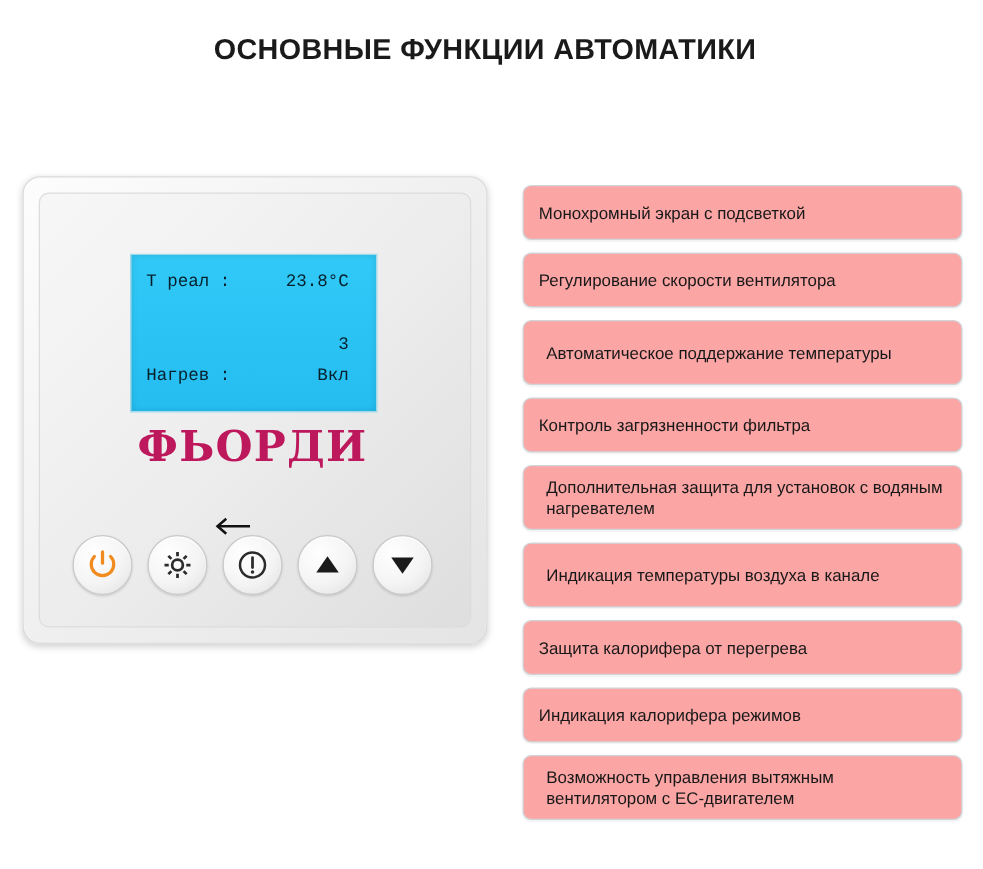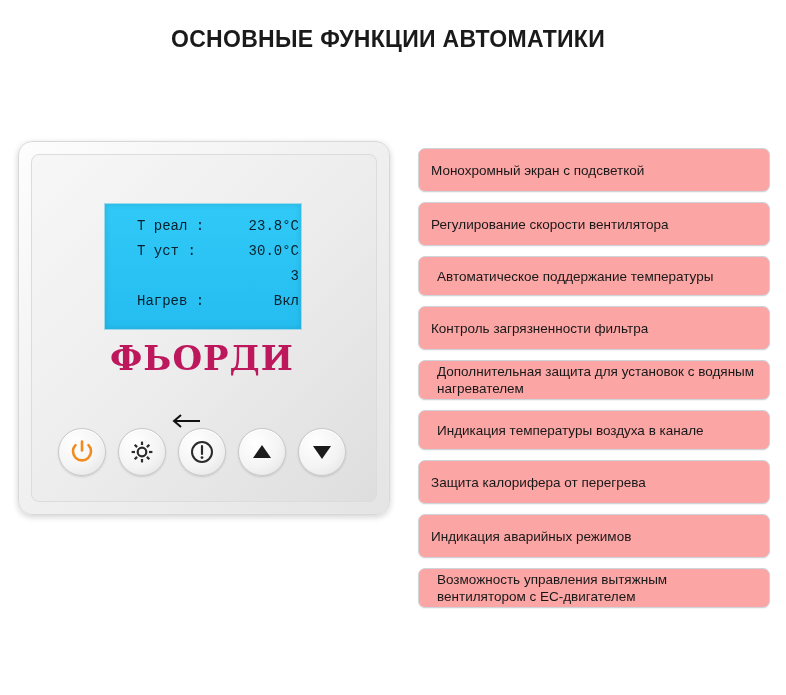--- a/index.html
+++ b/index.html
@@ -65,21 +65,20 @@
     color: #0b2230;
   }
   .lcd-row {
     position: absolute;
     left: 0;
     width: 188px;
     height: 28px;
     line-height: 28px;
     font-size: 14px;
     color: #07202c;
-    margin-left: 20px;
   }
   .lcd-label {
     position: absolute;
     left: 12px;
   }
   .lcd-value {
     position: absolute;
     right: 14px;
   }
   #lcd-row-0 { top: 8px; }
@@ -145,39 +144,35 @@
     border: 1px solid #cfd4d8;
     border-radius: 7px;
     background: #fca5a5;
     box-shadow: 0 1px 1px rgba(0,0,0,0.05);
     padding: 9px 12px;
     font-size: 13.5px;
     line-height: 17px;
     color: #181818;
   }
   .feature.one-line { height: 44px; display: flex; align-items: center; }
-  .feature.two-line { height: 40px; display: flex; align-items: center; padding-left: 18px; }
+  .feature.two-line { height: 52px; display: flex; align-items: center; padding-left: 18px; }
 </style>
 </head>
 <body>
 
 <div id="page-title">ОСНОВНЫЕ ФУНКЦИИ АВТОМАТИКИ</div>
 
 <div id="panel">
   <div id="panel-inner"></div>
 </div>
 
 <div id="lcd">
   <div class="lcd-row" id="lcd-row-0">
     <span class="lcd-label">T реал :</span>
     <span class="lcd-value">23.8°C</span>
-  </div>
-  <div class="lcd-row" id="lcd-row-1">
-    <span class="lcd-label">T уст  :</span>
-    <span class="lcd-value">30.0°C</span>
   </div>
   <div class="lcd-row" id="lcd-row-2">
     <span class="lcd-value">3</span>
   </div>
   <div class="lcd-row" id="lcd-row-3">
     <span class="lcd-label">Нагрев  :</span>
     <span class="lcd-value">Вкл</span>
   </div>
 </div>
 
@@ -232,15 +227,15 @@
 </div>
 
 <div id="features">
   <div class="feature one-line">Монохромный экран с подсветкой</div>
   <div class="feature one-line">Регулирование скорости вентилятора</div>
   <div class="feature two-line">Автоматическое поддержание температуры</div>
   <div class="feature one-line">Контроль загрязненности фильтра</div>
   <div class="feature two-line">Дополнительная защита для установок с водяным нагревателем</div>
   <div class="feature two-line">Индикация температуры воздуха в канале</div>
   <div class="feature one-line">Защита калорифера от перегрева</div>
-  <div class="feature one-line">Индикация аварийных режимов</div>
+  <div class="feature one-line">Индикация калорифера режимов</div>
   <div class="feature two-line">Возможность управления вытяжным вентилятором с EC-двигателем</div>
 </div>
 
 </body></html>

